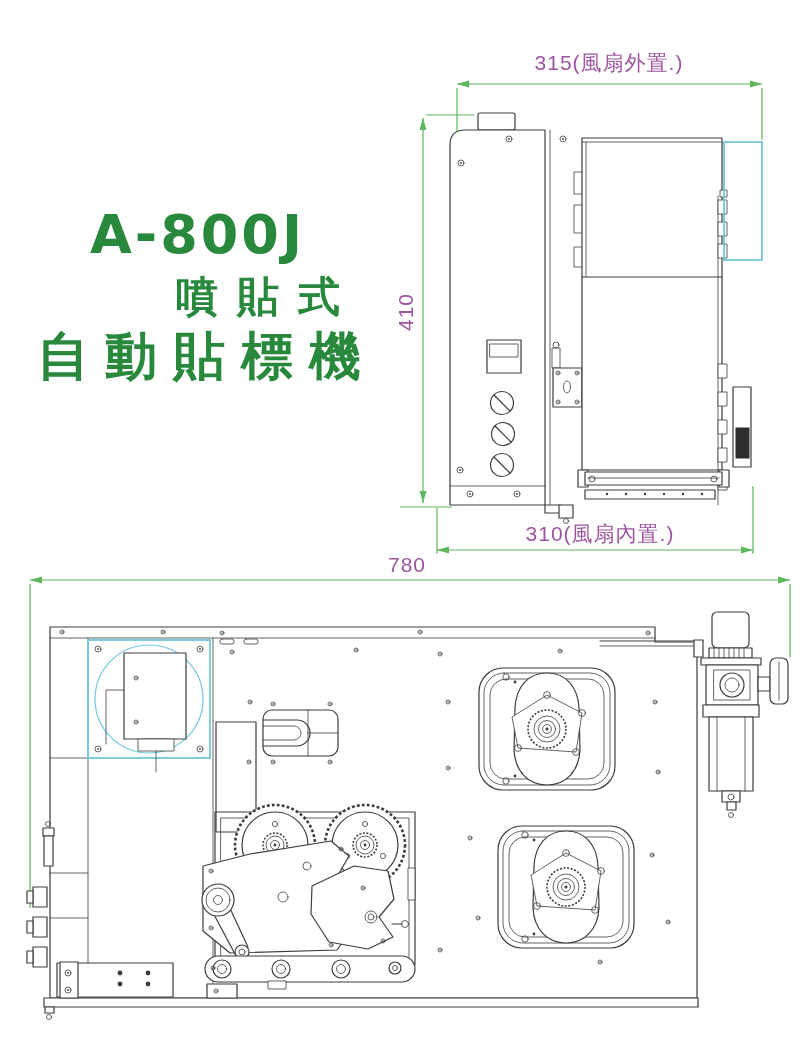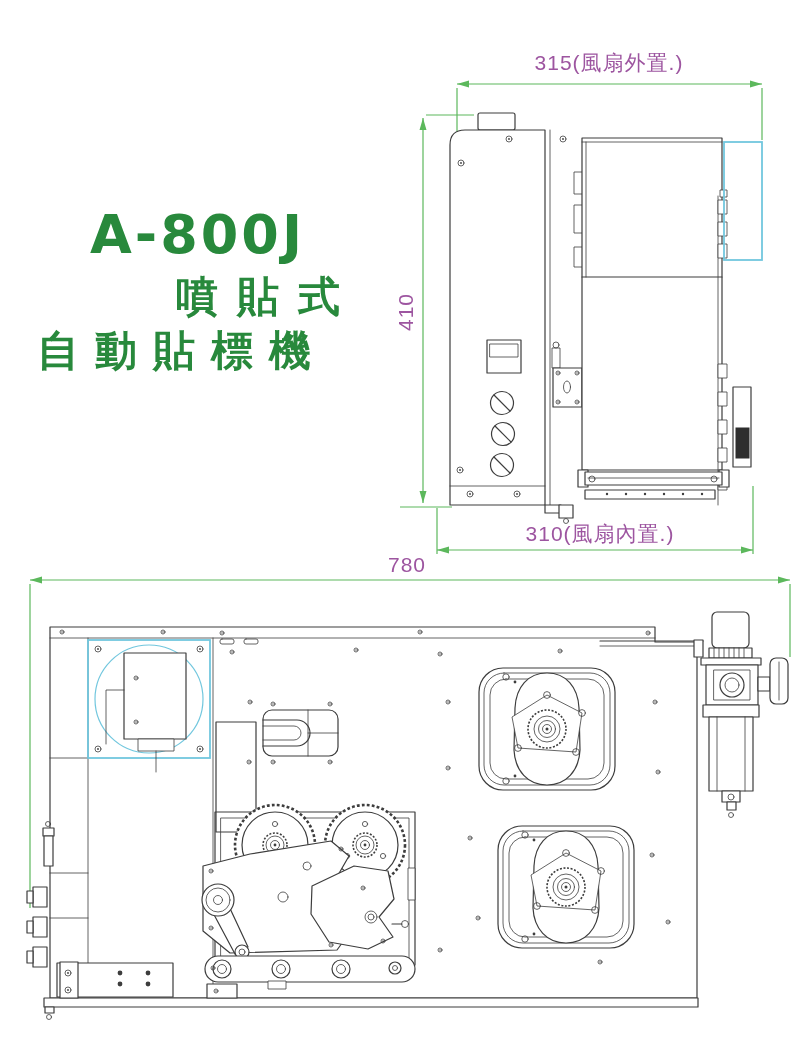--- a/index.html
+++ b/index.html
@@ -9,21 +9,21 @@
     --cyan:#72c7de;
     --title:#28893c;
   }
   html,body{margin:0;padding:0;background:#fff;}
   .page{position:relative;width:800px;height:1051px;background:#fff;overflow:hidden;
         font-family:"Liberation Sans",sans-serif;}
   .title-block div{position:absolute;color:var(--title);font-weight:bold;line-height:1;
         font-family:"DejaVu Sans","Liberation Sans",sans-serif;white-space:nowrap;}
   .t1{left:74px;top:208px;font-size:54px;letter-spacing:3px;margin-left:16px;}
   .t2{left:148px;top:276px;font-size:42px;letter-spacing:19px;margin-left:28px;}
-  .t3{left:37px;top:330px;font-size:42px;letter-spacing:16px;}
+  .t3{left:37px;top:330px;font-size:52px;letter-spacing:16px;}
   svg{position:absolute;left:0;top:0;}
   .ln{stroke:var(--line);fill:none;stroke-width:1.2;stroke-linejoin:round;stroke-linecap:round;}
   .lnw{stroke:var(--line);fill:#fff;stroke-width:1.2;stroke-linejoin:round;}
   .thin{stroke-width:0.8;}
   .dim{stroke:var(--green);fill:none;stroke-width:1.2;}
   .dimf{fill:var(--green);stroke:none;}
   .dimtext{fill:var(--purple);font-size:21px;letter-spacing:1px;
         font-family:"Liberation Sans",sans-serif;}
   .cy{stroke:var(--cyan);fill:none;stroke-width:1.8;}
   .cyt{stroke:var(--cyan);fill:none;stroke-width:1.2;}

